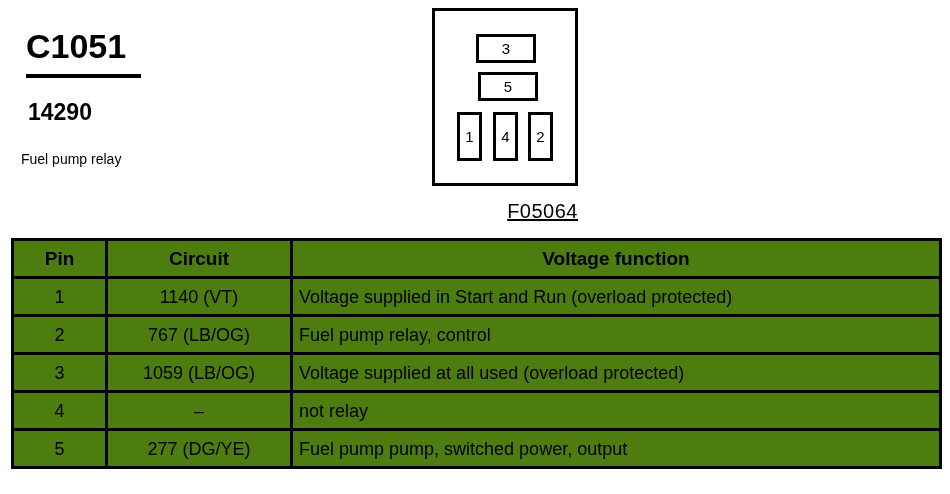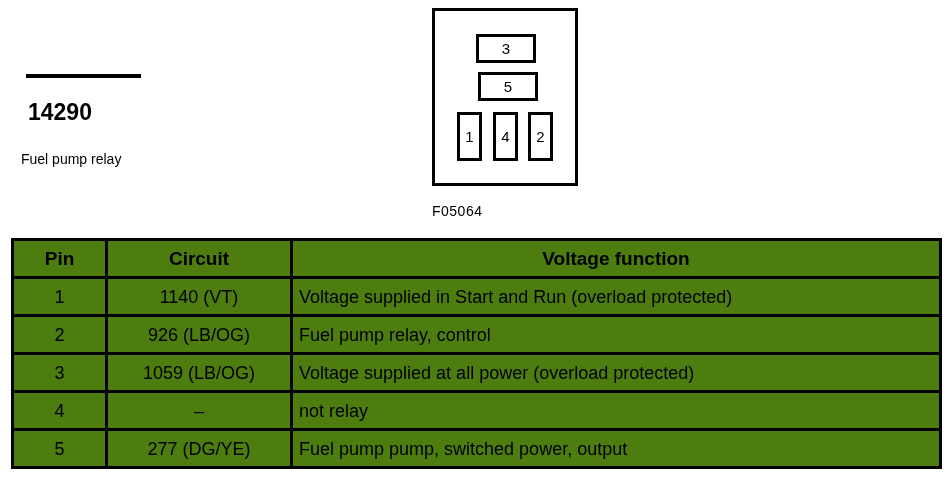--- a/index.html
+++ b/index.html
@@ -99,24 +99,25 @@
   #pin-cavity-5 { left: 46px;  top: 64px; }
   #pin-cavity-1 { left: 25px;  top: 104px; }
   #pin-cavity-4 { left: 61px;  top: 104px; }
   #pin-cavity-2 { left: 96px;  top: 104px; }
 
   #diagram-caption {
     position: absolute;
     left: 432px;
     top: 203px;
     width: 146px;
-    text-align: left;
-    font-size: 14px;
+    text-align: right;
+    font-size: 20px;
     line-height: 17px;
     letter-spacing: 0.5px;
+    text-decoration: underline;
   }
 
   
   #pinout-table {
     position: absolute;
     left: 11px;
     top: 238px;
     width: 928px;
     border-collapse: collapse;
     table-layout: fixed;
@@ -147,20 +148,21 @@
   }
   td.cell-function {
     text-align: left;
     padding-left: 14px;
   }
 </style>
 </head>
 <body>
 
 <div id="header-block">
+  <div id="connector-id">C1051</div>
   <div id="connector-id-rule"></div>
   <div id="part-number">14290</div>
   <div id="component-name">Fuel pump relay</div>
 </div>
 
 <div id="connector-diagram">
   <div id="connector-outline"></div>
 
   <div id="pin-cavity-3" class="pin-cavity pin-wide">
     <span>3</span>
@@ -199,27 +201,27 @@
     </tr>
   </thead>
   <tbody>
     <tr>
       <td class="cell-pin">1</td>
       <td class="cell-circuit">1140 (VT)</td>
       <td class="cell-function">Voltage supplied in Start and Run (overload protected)</td>
     </tr>
     <tr>
       <td class="cell-pin">2</td>
-      <td class="cell-circuit">926 (LB/OG)</td>
+      <td class="cell-circuit">767 (LB/OG)</td>
       <td class="cell-function">Fuel pump relay, control</td>
     </tr>
     <tr>
       <td class="cell-pin">3</td>
       <td class="cell-circuit">1059 (LB/OG)</td>
-      <td class="cell-function">Voltage supplied at all power (overload protected)</td>
+      <td class="cell-function">Voltage supplied at all used (overload protected)</td>
     </tr>
     <tr>
       <td class="cell-pin">4</td>
       <td class="cell-circuit">–</td>
       <td class="cell-function">not relay</td>
     </tr>
     <tr>
       <td class="cell-pin">5</td>
       <td class="cell-circuit">277 (DG/YE)</td>
       <td class="cell-function">Fuel pump pump, switched power, output</td>

